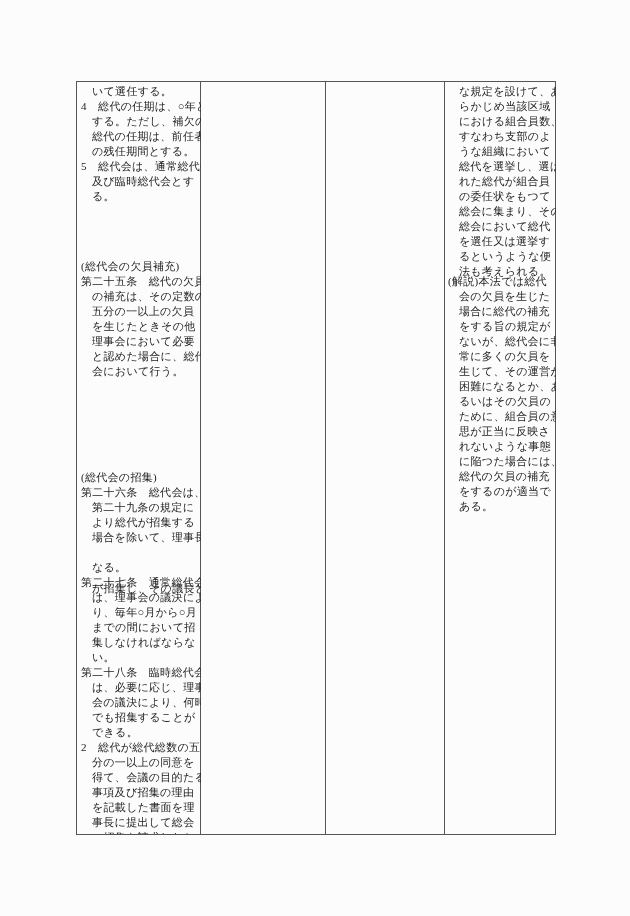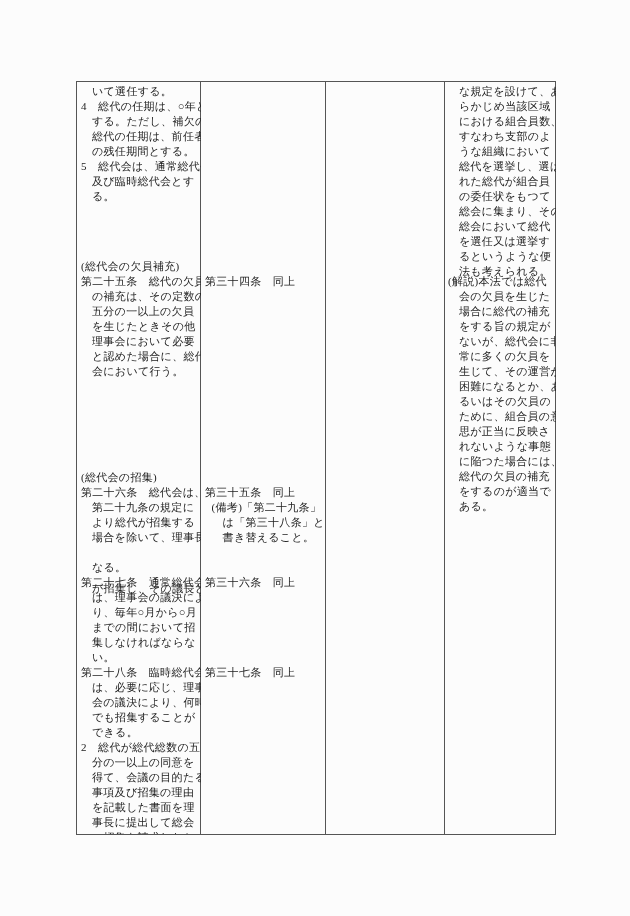--- a/index.html
+++ b/index.html
@@ -56,29 +56,20 @@
       <div class="line" style="top: 628px; left: 11px;">でも招集することが</div>
       <div class="line" style="top: 643px; left: 11px;">できる。</div>
       <div class="line" style="top: 658px; left: 0px;">2　総代が総代総数の五</div>
       <div class="line" style="top: 673px; left: 11px;">分の一以上の同意を</div>
       <div class="line" style="top: 688px; left: 11px;">得て、会議の目的たる</div>
       <div class="line" style="top: 703px; left: 11px;">事項及び招集の理由</div>
       <div class="line" style="top: 718px; left: 11px;">を記載した書面を理</div>
       <div class="line" style="top: 733px; left: 11px;">事長に提出して総会</div>
       <div class="line" style="top: 748px; left: 11px;">の招集を請求したと</div>
     </div>
-  <div class="cell" id="col1" style="left:128px;width:120px">
-      <div class="line" style="top: 192px; left: 0px;">第三十四条　同上</div>
-      <div class="line" style="top: 403px; left: 0px;">第三十五条　同上</div>
-      <div class="line" style="top: 418px; left: 6.6px;">(備考)「第二十九条」</div>
-      <div class="line" style="top: 433px; left: 17.6px;">は「第三十八条」と</div>
-      <div class="line" style="top: 448px; left: 17.6px;">書き替えること。</div>
-      <div class="line" style="top: 493px; left: 0px;">第三十六条　同上</div>
-      <div class="line" style="top: 583px; left: 0px;">第三十七条　同上</div>
-    </div>
   <div class="cell" id="col2" style="left:252px;width:115px"></div>
   <div class="cell" id="col3" style="left:371px;width:108px">
       <div class="line" style="top: 2px; left: 11px;">な規定を設けて、あ</div>
       <div class="line" style="top: 17px; left: 11px;">らかじめ当該区域</div>
       <div class="line" style="top: 32px; left: 11px;">における組合員数、</div>
       <div class="line" style="top: 47px; left: 11px;">すなわち支部のよ</div>
       <div class="line" style="top: 62px; left: 11px;">うな組織において</div>
       <div class="line" style="top: 77px; left: 11px;">総代を選挙し、選ば</div>
       <div class="line" style="top: 92px; left: 11px;">れた総代が組合員</div>
       <div class="line" style="top: 107px; left: 11px;">の委任状をもつて</div>

